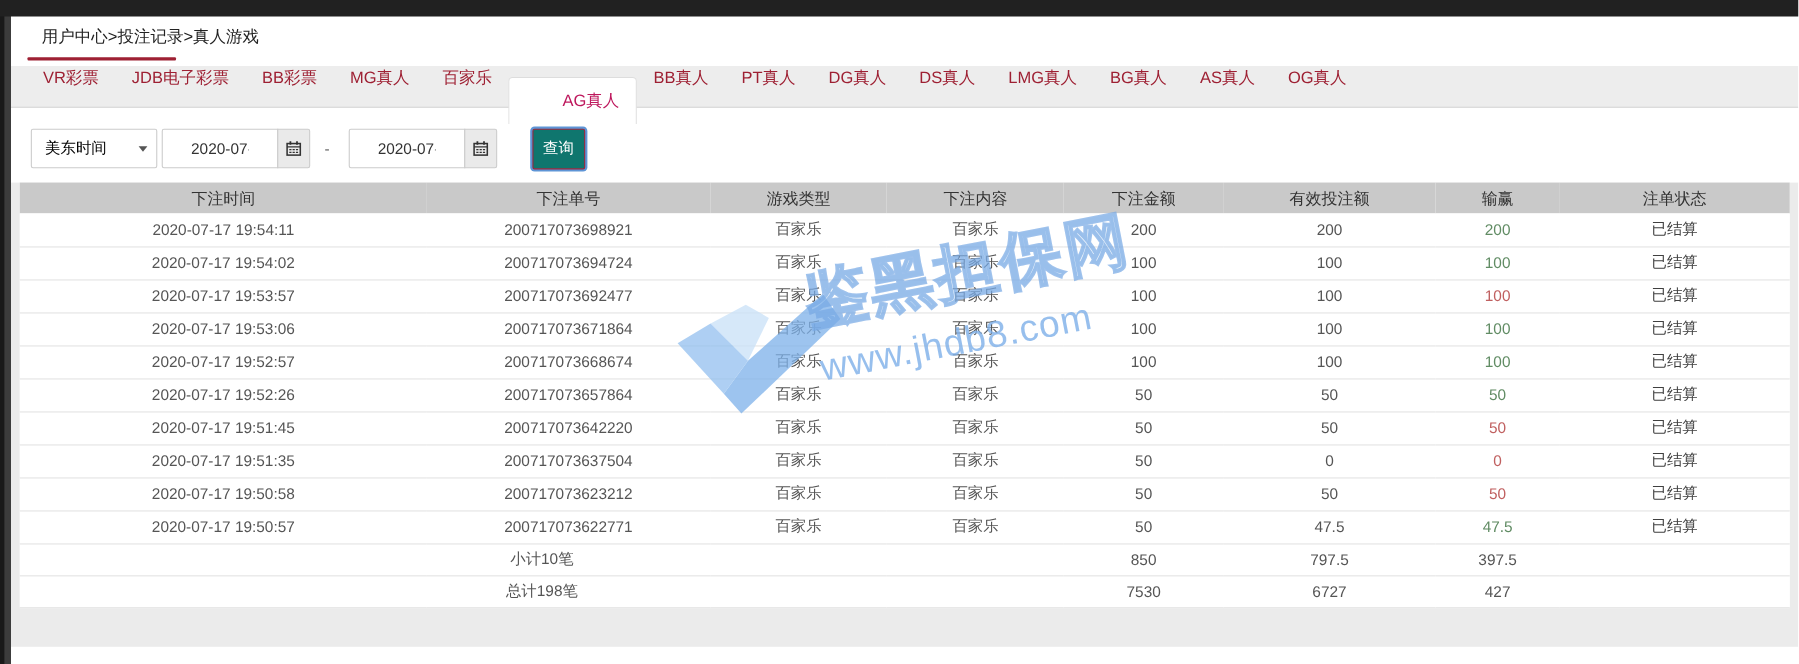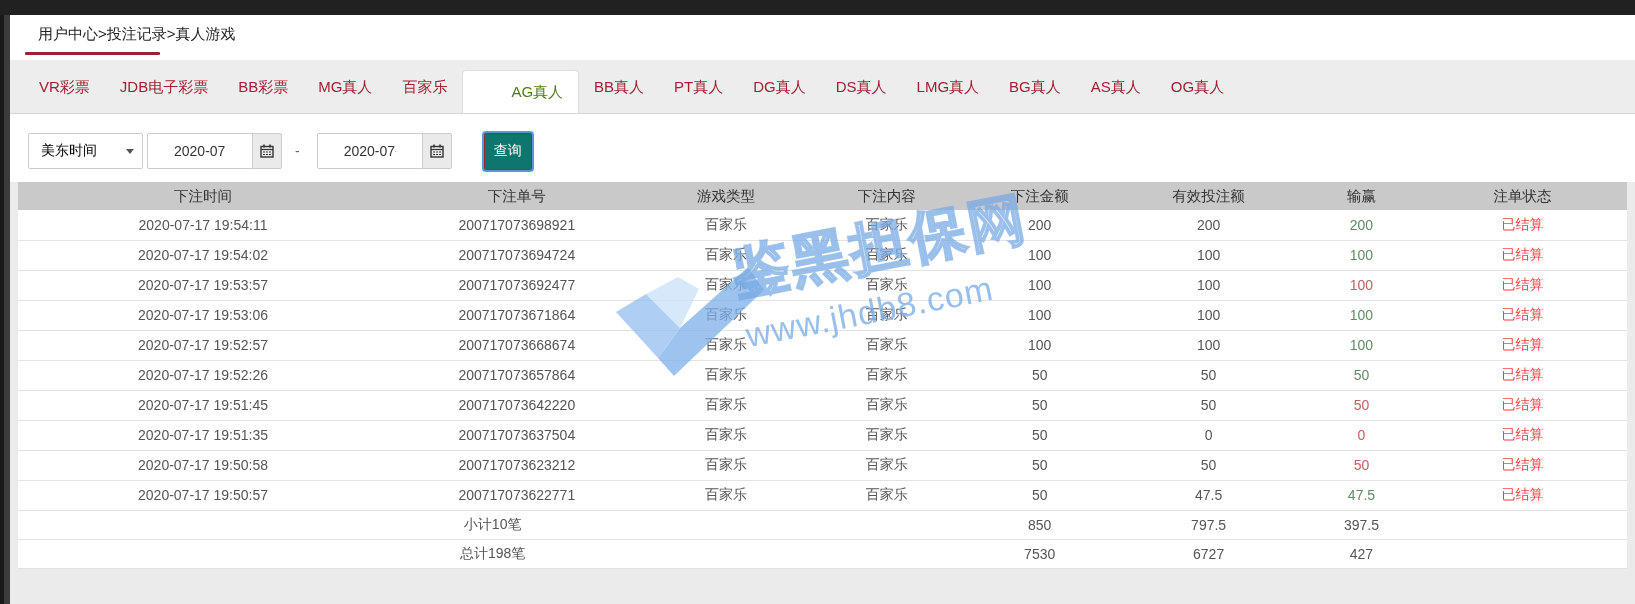--- a/index.html
+++ b/index.html
@@ -12,31 +12,31 @@
   }
   
   .top-bar { position: absolute; top: 0; left: 0; right: 0; height: 15px; background: #212121; z-index: 10; }
   .left-bar { position: absolute; top: 0; left: 0; bottom: 0; width: 10px; background: #3c3c3c; border-left: 4px solid #191919; z-index: 9; }
   
   .content { position: absolute; left: 10px; top: 15px; right: 0; bottom: 0; background: #fff; overflow: hidden; }
   .breadcrumb { padding: 9px 0 0 28px; font-size: 15px; color: #222; line-height: 20px; }
   .breadcrumb-underline { margin: 8px 0 0 15px; width: 135px; height: 3px; background: #9e2033; border-radius: 1px; }
   
   .tabbar {
-    margin-top: 5px; height: 54px; background: #ededed;
+    margin-top: 5px; height: 38px; background: #ededed;
     border-bottom: 1px solid #d7d7d7; padding-left: 14px;
     display: flex; align-items: flex-end; white-space: nowrap;
   }
   .tab {
     display: inline-block; padding: 0 15px; height: 53px; line-height: 53px;
     font-size: 15px; color: #9e2033; cursor: pointer;
   }
   .tab.active {
-    height: 43px; line-height: 41px; position: relative; top: 0;
-    background: #fff; color: #4d7c0f;
+    height: 43px; line-height: 41px; position: relative; top: 16px;
+    background: #fff; color: #be185d;
     border: 1px solid #ddd; border-bottom: none;
     border-radius: 4px 4px 0 0; z-index: 2; padding-left: 48px;
   }
   
   .filters { margin-top: 18px; padding-left: 18px; height: 38px; display: flex; align-items: center; }
   .select {
     width: 115px; height: 36px; background: #fff; border: 1px solid #ccc; border-radius: 2px;
     display: flex; align-items: center; justify-content: space-between;
     padding: 0 8px 0 12px; font-size: 14px; color: #000000; cursor: pointer;
   }
@@ -66,21 +66,21 @@
     background: #c9c9c9; height: 28px; font-weight: normal;
     font-size: 14.5px; color: #333; text-align: center;
   }
   tbody td {
     height: 30px; border-bottom: 1px solid #e3e3e3;
     font-size: 14px; color: #555; text-align: center; background: #fff;
   }
   tr.total-row td { height: 29px; margin-left: 13px; }
   .win.green { color: #618c64; }
   .win.red { color: #c06060; }
-  .status { color: #ef4444; }
+  .status { color: #404040; }
   
   .watermark { position: absolute; left: 592px; top: 232px; width: 480px; height: 155px; pointer-events: none; z-index: 5; }
   .wm-logo { position: absolute; left: 8px; top: 28px; opacity: 0.75; }
   .wm-zh {
     position: absolute; left: 148px; top: 4px; font-size: 57px; font-weight: bold; letter-spacing: 3px;
     transform: rotate(-11deg); transform-origin: left bottom; white-space: nowrap;
     color: rgba(150, 195, 240, 0.18); -webkit-text-stroke: 2px rgba(118, 168, 228, 0.7);
   }
   .wm-url {
     position: absolute; left: 158px; top: 84px; font-size: 34px; letter-spacing: 1px;

